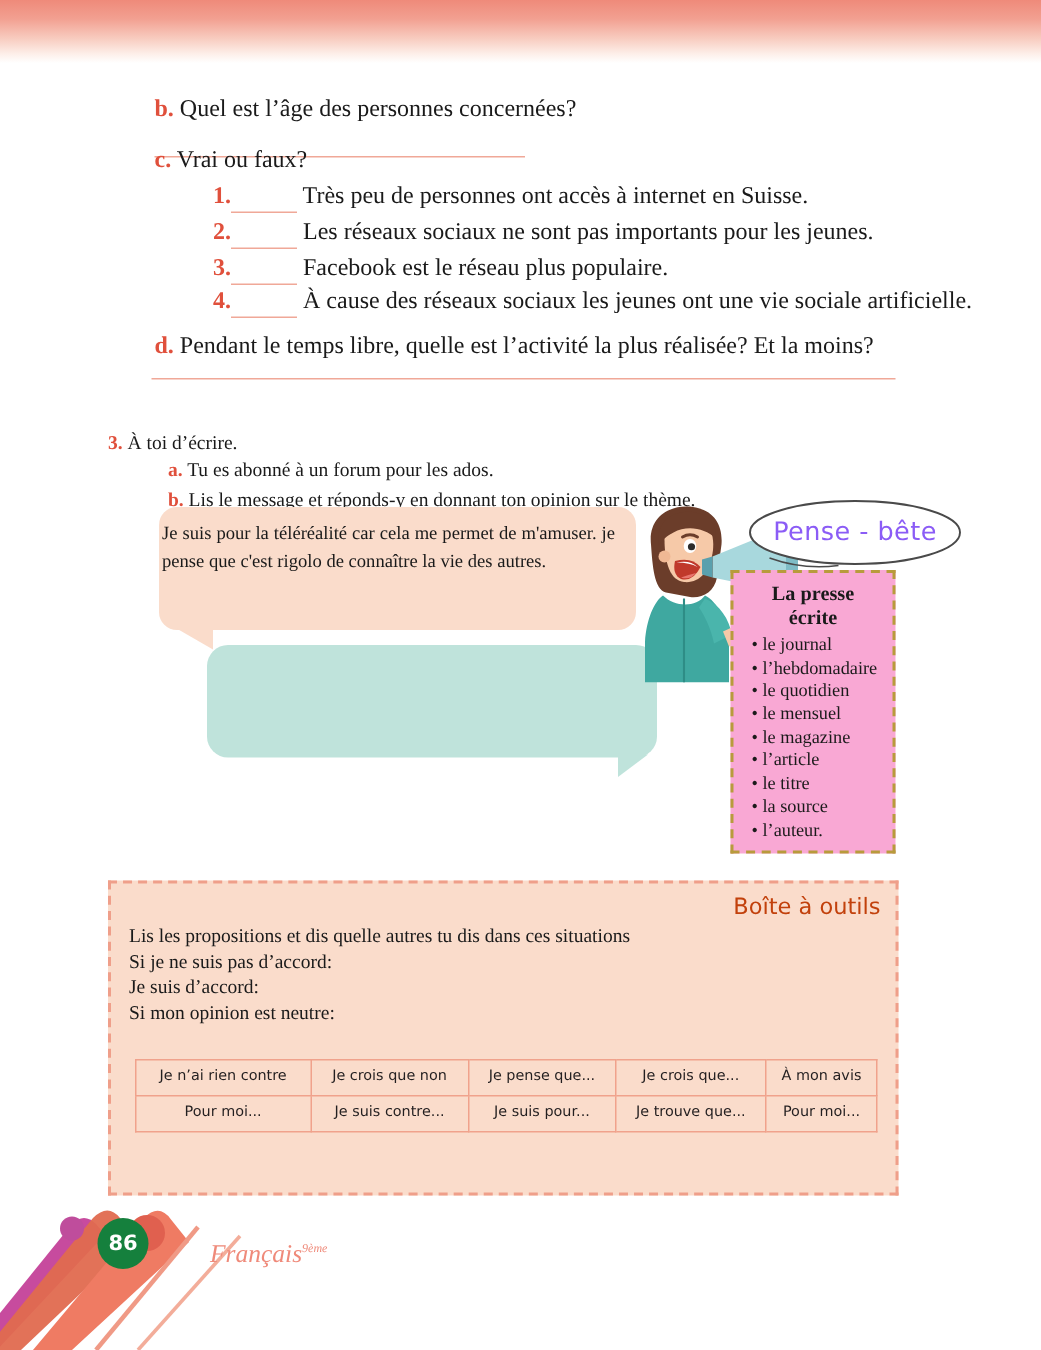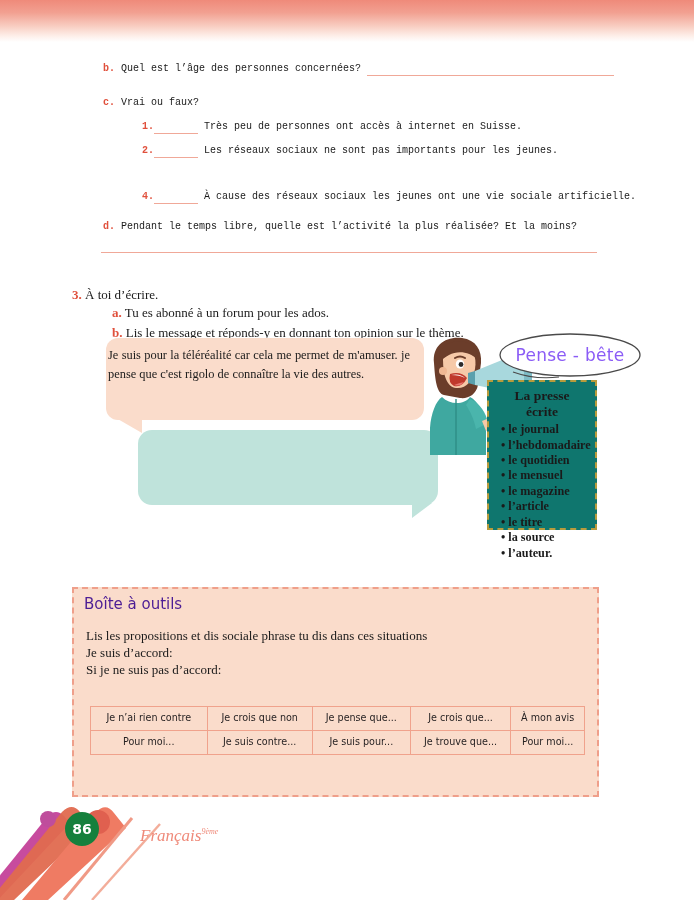--- a/index.html
+++ b/index.html
@@ -12,21 +12,21 @@
   }
   .page{position:relative;width:694px;height:900px;}
 
   
   .top-band{
     position:absolute;left:0;top:0;width:694px;height:42px;
     background:linear-gradient(to bottom,#ef8a7a 0%,#f2a091 30%,#f8cdc1 62%,#fdeee8 85%,#ffffff 100%);
   }
 
   
-  .q-row{position:absolute;font-size:10px;line-height:1.35;font-family:Liberation Mono, monospace;}
+  .q-row{position:absolute;font-size:16px;line-height:1.35;}
   .letter{color:#e0503c;font-weight:bold;}
   .num{color:#e0503c;font-weight:bold;}
   .blank-line{
     display:inline-block;border-bottom:1.4px solid #f0a898;
     vertical-align:bottom;
   }
 
   
   .sec3{position:absolute;left:72px;top:287px;font-size:13px;}
   .sec3 .sub{margin-left:40px;display:block;line-height:1.5;}
@@ -66,41 +66,41 @@
   .pense-text{
     position:absolute;left:0;top:0;width:150px;height:50px;
     display:flex;align-items:center;justify-content:center;
     color:#8b5cf6;font-size:17px;
     font-family:"DejaVu Sans", sans-serif;
     letter-spacing:.3px;
   }
 
   
   .presse{
-    position:absolute;left:487px;top:380px;width:110px;height:150px;
-    background:#0f766e;border:2px dashed #b89b3c;
+    position:absolute;left:487px;top:380px;width:110px;height:189px;
+    background:#f9a8d4;border:2px dashed #b89b3c;
     box-sizing:border-box;padding:6px 4px 4px 4px;
   }
   .presse h4{
     margin:0 0 3px 0;text-align:center;font-size:13.5px;
     font-weight:bold;line-height:1.15;font-family:"Liberation Serif",serif;
   }
-  .presse ul{margin:0;padding:0 0 0 8px;list-style:none;font-weight:bold;}
+  .presse ul{margin:0;padding:0 0 0 8px;list-style:none;}
   .presse li{font-size:12.2px;line-height:1.27;}
   .presse li:before{content:"• ";}
 
   
   .boite{
     position:absolute;left:72px;top:587px;width:527px;height:210px;
     background:#fadccb;border:2px dashed #ef9f8a;box-sizing:border-box;
     padding:6px 10px 0 10px;
   }
   .boite-title{
-    text-align:left;color:#4c1d95;font-size:15px;
-    font-family:"DejaVu Sans", sans-serif;margin-bottom:14px;
+    text-align:right;color:#c2410c;font-size:15px;
+    font-family:"DejaVu Sans", sans-serif;margin-bottom:2px;
   }
   .boite-sub{font-weight:bold;font-size:13px;margin:0 0 8px 2px;}
   .boite-lines{font-size:13px;line-height:1.32;margin-left:2px;}
 
   table.expr{
     position:absolute;left:16px;top:117px;width:495px;
     border-collapse:collapse;
     font-family:"DejaVu Sans", sans-serif;
   }
   table.expr td{
@@ -143,20 +143,24 @@
     <span>Vrai ou faux?</span>
   </div>
 
   <div class="q-row" style="left:142px;top:120px;">
     <span class="num">1.</span><span class="blank-line" style="width:44px;"></span>
     <span>Très peu de personnes ont accès à internet en Suisse.</span>
   </div>
   <div class="q-row" style="left:142px;top:144px;">
     <span class="num">2.</span><span class="blank-line" style="width:44px;"></span>
     <span>Les réseaux sociaux ne sont pas importants pour les jeunes.</span>
+  </div>
+  <div class="q-row" style="left:142px;top:168px;">
+    <span class="num">3.</span><span class="blank-line" style="width:44px;"></span>
+    <span>Facebook est le réseau plus populaire.</span>
   </div>
   <div class="q-row" style="left:142px;top:190px;">
     <span class="num">4.</span><span class="blank-line" style="width:44px;"></span>
     <span>À cause des réseaux sociaux les jeunes ont une vie sociale artificielle.</span>
   </div>
 
   <div class="q-row" style="left:103px;top:220px;">
     <span class="letter">d.</span>
     <span>Pendant le temps libre, quelle est l’activité la plus réalisée? Et la moins?</span>
   </div>
@@ -238,23 +242,24 @@
       <li>l’article</li>
       <li>le titre</li>
       <li>la source</li>
       <li>l’auteur.</li>
     </ul>
   </div>
 
   <div class="boite">
     <div class="boite-title">Boîte à outils</div>
     <div class="boite-lines">
-      <div>Lis les propositions et dis sociale phrase tu dis dans ces situations</div>
+      <div>Lis les propositions et dis quelle autres tu dis dans ces situations</div>
+      <div>Si je ne suis pas d’accord:</div>
       <div>Je  suis d’accord:</div>
-      <div>Si je ne suis pas d’accord:</div>
+      <div>Si mon opinion est neutre:</div>
     </div>
 
     <table class="expr">
       <tbody>
           <tr>
         <td>Je n’ai rien contre</td>
         <td>Je crois que non</td>
         <td>Je pense que...</td>
         <td>Je crois que...</td>
         <td>À mon avis</td>

